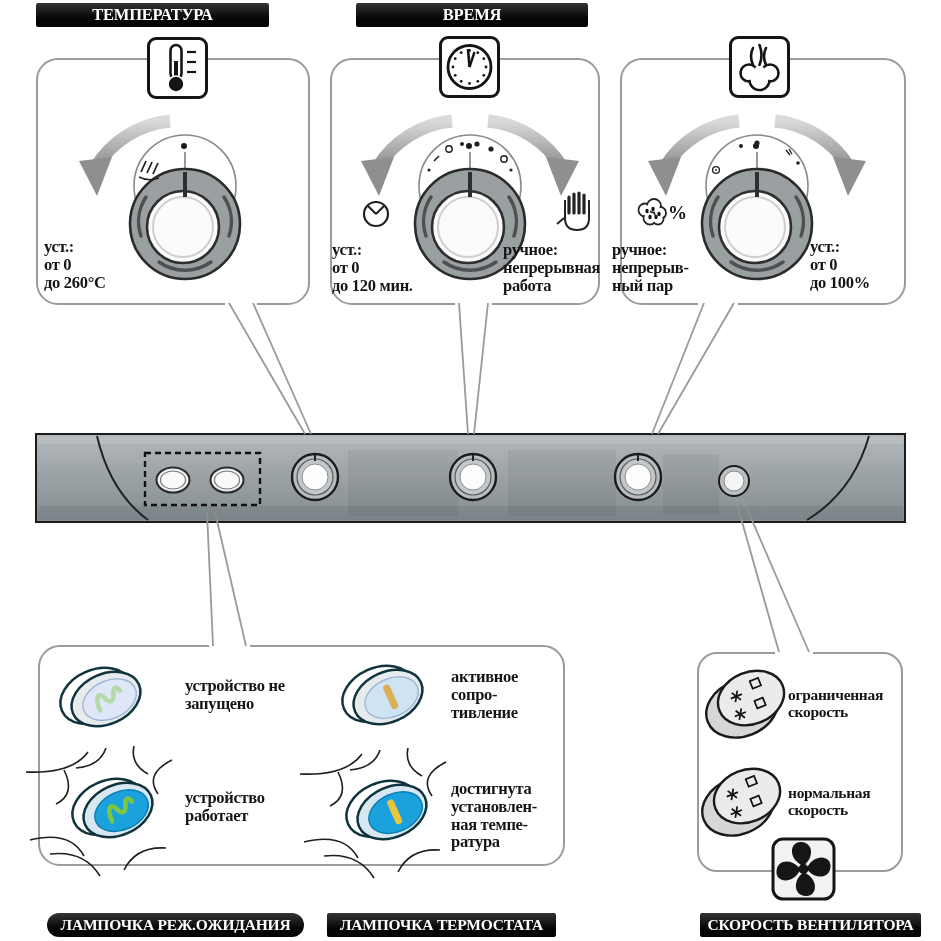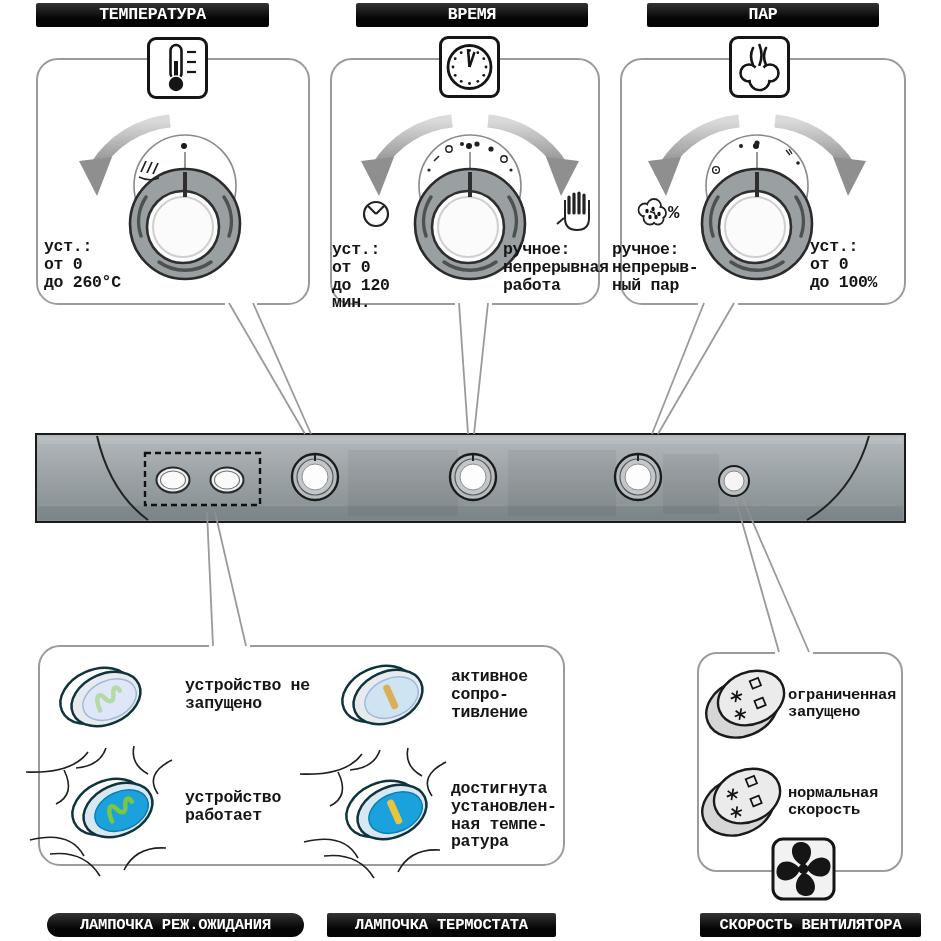--- a/index.html
+++ b/index.html
@@ -1,17 +1,17 @@
 <!DOCTYPE html>
 <html><head>
 <meta charset="utf-8">
 <style>
   html,body{margin:0;padding:0;background:#fff;}
   #page{position:relative;width:941px;height:941px;background:#fff;overflow:hidden;
-        font-family:Liberation Mono, monospace;}
+        font-family:Liberation Serif, serif;}
   .bar{position:absolute;height:24px;background:linear-gradient(180deg,#343434,#050505 65%);
        color:#fff;font-weight:bold;font-size:16.5px;line-height:24px;text-align:center;
        letter-spacing:-0.2px;border-radius:2px;z-index:7;}
   .box{position:absolute;background:#fff;border:2px solid #9b9b9b;border-radius:22px;
        box-sizing:border-box;z-index:1;}
   .icon-sq{position:absolute;width:61px;height:62px;background:#fff;border:3px solid #151515;
        border-radius:9px;box-sizing:border-box;z-index:6;}
   .panel{position:absolute;left:35px;top:433px;width:871px;height:90px;box-sizing:border-box;
        border:2.5px solid #1b1b1b;z-index:2;
        background:linear-gradient(180deg,#b2b7ba 0%,#9da4a7 45%,#8d9699 78%,#849094 100%);}
@@ -21,21 +21,20 @@
   svg.layer{position:absolute;left:0;top:0;z-index:5;pointer-events:none;}
   .pct{position:absolute;font-weight:bold;font-size:19px;color:#151515;z-index:7;}
 </style>
 </head>
 <body>
 
 <div id="page">
 
   <div class="bar" style="left:36px;top:3px;width:233px;">ТЕМПЕРАТУРА</div>
   <div class="bar" style="left:356px;top:3px;width:232px;">ВРЕМЯ</div>
-  <div class="bar" style="left:647px;top:3px;width:232px;">ПАР</div>
 
   <div class="box" style="left:36px;top:58px;width:274px;height:247px;"></div>
   <div class="box" style="left:330px;top:58px;width:270px;height:247px;"></div>
   <div class="box" style="left:620px;top:58px;width:286px;height:247px;"></div>
 
   <div class="icon-sq" style="left:147px;top:37px;">
     <svg width="55" height="56" viewBox="0 0 55 56">
       <rect x="20.5" y="5" width="11" height="34" rx="5.5" fill="#fff" stroke="#151515" stroke-width="2.6"></rect>
       <rect x="24" y="21" width="4" height="15" fill="#151515"></rect>
       <circle cx="26" cy="44" r="8" fill="#151515" stroke="#fff" stroke-width="1.6"></circle>
@@ -330,21 +329,21 @@
   <div class="note left" style="left:185px;top:789px;width:125px;">устройство
 работает</div>
   <div class="note left" style="left:451px;top:668px;width:112px;">активное
 сопро-
 тивление</div>
   <div class="note left" style="left:451px;top:780px;width:118px;">достигнута
 установлен-
 ная темпе-
 ратура</div>
   <div class="note left" style="left:788px;top:687px;width:118px;font-size:15.5px;">ограниченная
-запущено</div>
+скорость</div>
   <div class="note left" style="left:788px;top:785px;width:118px;font-size:15.5px;">нормальная
 скорость</div>
 
   <div class="bar" style="left:47px;top:913px;width:257px;font-size:15.5px;border-radius:12px;">ЛАМПОЧКА РЕЖ.ОЖИДАНИЯ</div>
   <div class="bar" style="left:327px;top:913px;width:229px;font-size:15.5px;text-align:center;">ЛАМПОЧКА ТЕРМОСТАТА</div>
   <div class="bar" style="left:700px;top:913px;width:221px;font-size:15.5px;">СКОРОСТЬ ВЕНТИЛЯТОРА</div>
 
 </div>
 
 </body></html>

